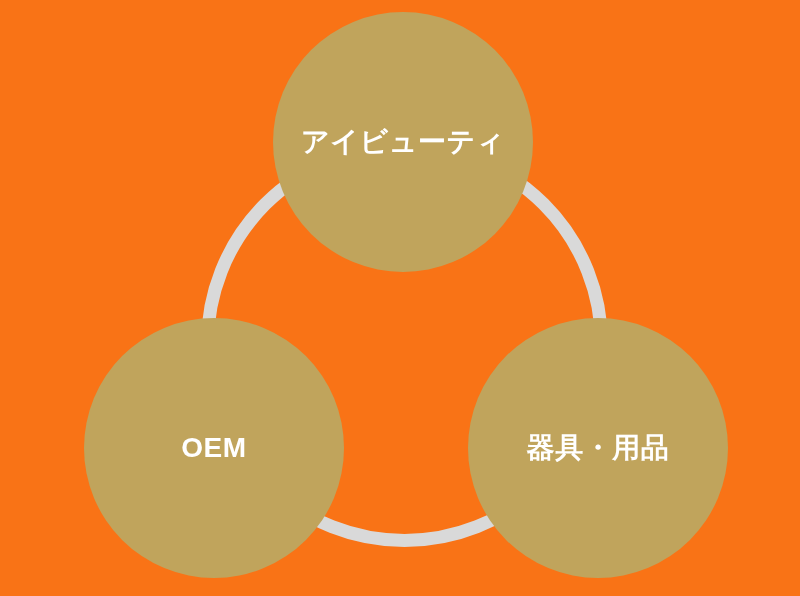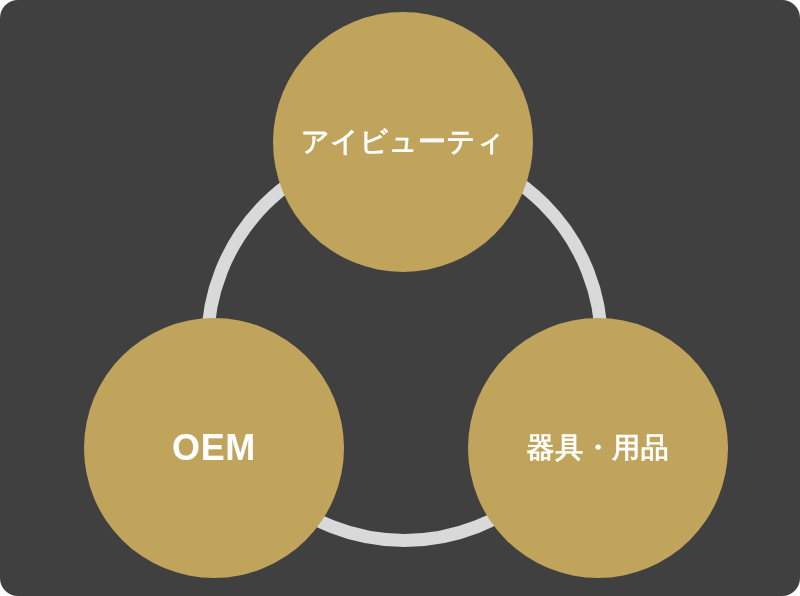--- a/index.html
+++ b/index.html
@@ -7,22 +7,21 @@
     width: 800px;
     height: 596px;
     background: #ffffff;
     overflow: hidden;
     font-family: "Liberation Sans", "DejaVu Sans", sans-serif;
   }
   .canvas {
     position: relative;
     width: 800px;
     height: 596px;
-    background: #404040;
-    border-radius: 18px;
+    background: #f97316;
   }
   .ring {
     position: absolute;
     left: 201px;
     top: 140px;
     width: 407px;
     height: 407px;
     border: 13px solid #d9d9d9;
     border-radius: 50%;
     z-index: 1;
@@ -45,21 +44,21 @@
   .circle-label {
     color: #ffffff;
     font-weight: bold;
     letter-spacing: 0.02em;
   }
   .circle-top .circle-label {
     font-size: 28px;
     line-height: 44px;
   }
   .circle-bl .circle-label {
-    font-size: 36px;
+    font-size: 28px;
     line-height: 44px;
   }
   .circle-br .circle-label {
     font-size: 28px;
     line-height: 40px;
   }
   .label-line { display: block; }
 </style>
 </head>
 <body>

